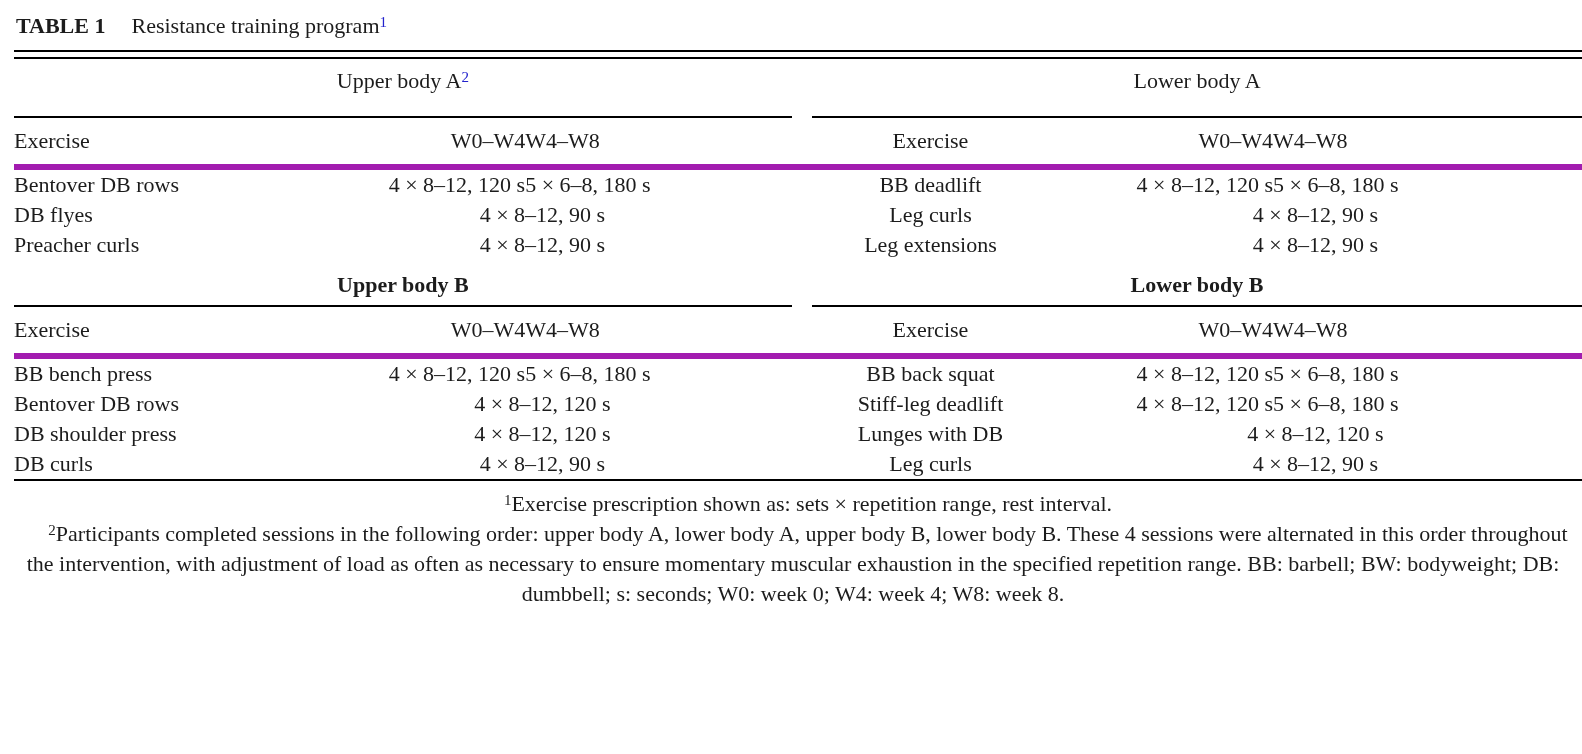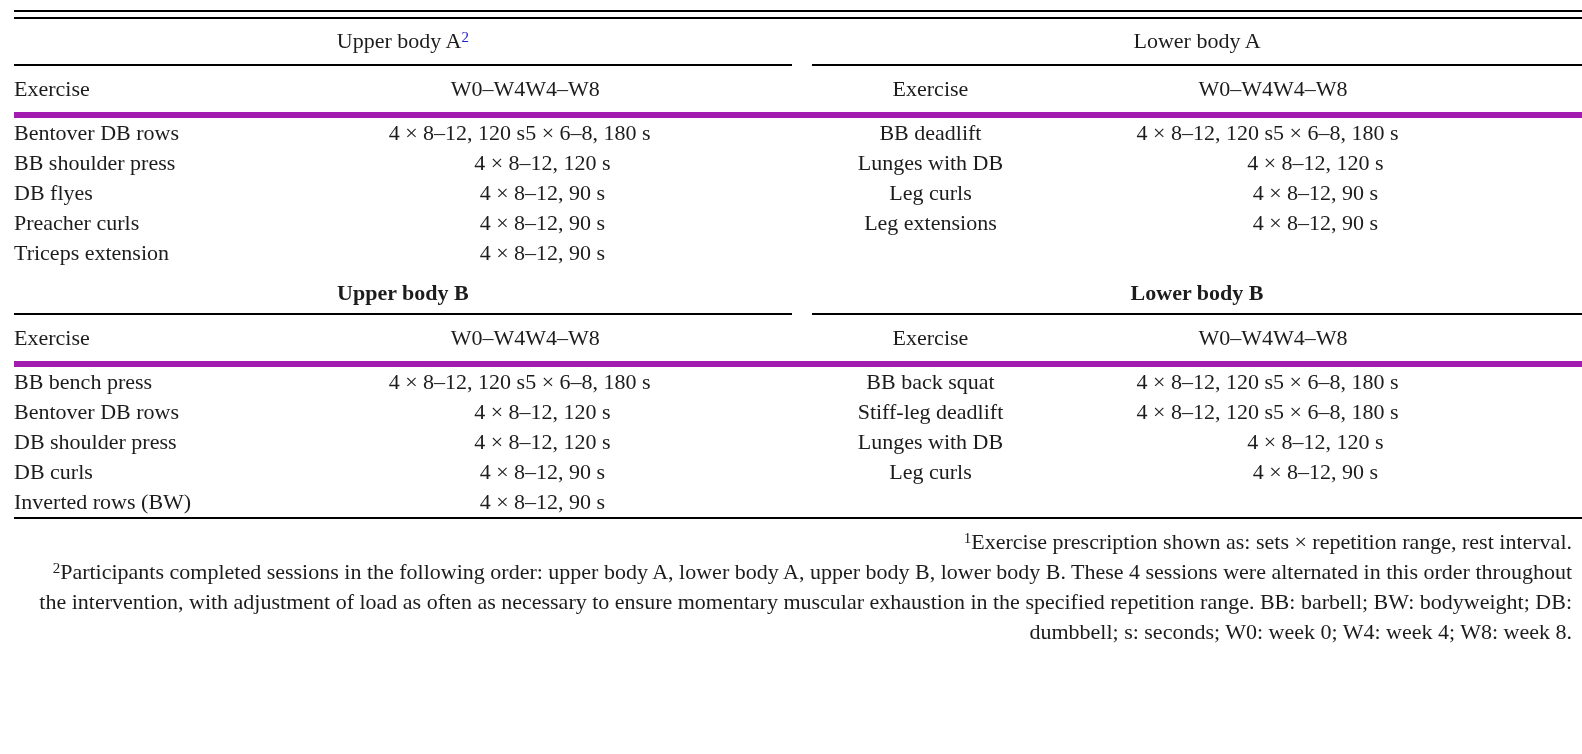--- a/index.html
+++ b/index.html
@@ -18,44 +18,47 @@
   sup.plain{font-size:15px;vertical-align:6px;line-height:0;}
   
   .double-rule{height:5px;border-top:2px solid #000;border-bottom:2px solid #000;margin-top:10px;}
   
   table.prog{
     width:1568px;border-collapse:collapse;table-layout:fixed;
     border-bottom:2px solid #000;
   }
   td{padding:0;vertical-align:middle;overflow:hidden;white-space:nowrap;}
   
-  tr.group-row td{padding:7px 0 8px;line-height:30px;text-align:center;}
+  tr.group-row td{padding:7px 0 20px;line-height:30px;text-align:center;}
   tr.group-row td.ruled{border-bottom:2px solid #000;}
   tr.group-row.second td{padding:10px 0 5px;}
   .group-bold{font-weight:bold;margin-top:27px;}
   
   tr.colhead-row td{border-bottom:6px solid #a21caf;padding:9px 0;line-height:28px;}
   
   tr.data-row td{line-height:26px;padding:2px 0;}
   
   td.c-ex-l{text-align:left;padding-left:2px;}
   td.c-w0{text-align:right;padding-left:6px;}
   td.c-w4{text-align:left;padding-left:12px;}
   td.c-ex-r{text-align:center;}
   td.c-span-l{text-align:center;}
   td.c-span-r{text-align:center;padding-right:42px;}
   
   .footnotes{margin-top:8px;padding-right:10px;}
-  .footnotes p{margin:0;line-height:30px;text-indent:30px;text-align:right;}
+  .footnotes p{margin:0;line-height:30px;text-indent:30px;text-align:center;}
 </style>
 </head>
 <body>
 
 <div class="page">
 
+  <div class="title-row">
+    <span class="title-label">TABLE 1</span><span class="title-caption">Resistance training program</span><sup class="link">1</sup>
+  </div>
 
   <div class="double-rule"></div>
 
   <table class="prog">
     <colgroup>
       <col style="width:17.8%">
         <col style="width:14.8%">
         <col style="width:17.0%">
       <col style="width:1.3%">
       <col style="width:15.1%">
@@ -80,45 +83,32 @@
         <tr class="data-row">
           <td class="c-ex-l">Bentover DB rows</td>
           <td class="c-w0">4 × 8–12, 120 s</td>
           <td class="c-w4">5 × 6–8, 180 s</td>
           <td></td>
           <td class="c-ex-r">BB deadlift</td>
           <td class="c-w0">4 × 8–12, 120 s</td>
           <td class="c-w4">5 × 6–8, 180 s</td>
         </tr>
         <tr class="data-row">
-          <td class="c-ex-l">BB shoulder press</td>
-          <td class="c-span-l" colspan="2">4 × 8–12, 120 s</td>
-          <td></td>
-          <td class="c-ex-r">Lunges with DB</td>
-          <td class="c-span-r" colspan="2">4 × 8–12, 120 s</td>
-        </tr>
-        <tr class="data-row">
           <td class="c-ex-l">DB flyes</td>
           <td class="c-span-l" colspan="2">4 × 8–12, 90 s</td>
           <td></td>
           <td class="c-ex-r">Leg curls</td>
           <td class="c-span-r" colspan="2">4 × 8–12, 90 s</td>
         </tr>
         <tr class="data-row">
           <td class="c-ex-l">Preacher curls</td>
           <td class="c-span-l" colspan="2">4 × 8–12, 90 s</td>
           <td></td>
           <td class="c-ex-r">Leg extensions</td>
           <td class="c-span-r" colspan="2">4 × 8–12, 90 s</td>
-        </tr>
-        <tr class="data-row">
-          <td class="c-ex-l">Triceps extension</td>
-          <td class="c-span-l" colspan="2">4 × 8–12, 90 s</td>
-          <td></td>
-          <td colspan="3"></td>
         </tr>
         <tr class="group-row second">
           <td class="ruled" colspan="3"><span class="group-bold">Upper body B</span></td>
           <td></td>
           <td class="ruled" colspan="3"><span class="group-bold">Lower body B</span></td>
         </tr>
         <tr class="colhead-row">
           <td class="c-ex-l">Exercise</td>
           <td class="c-w0">W0–W4</td>
           <td class="c-w4">W4–W8</td>
@@ -151,26 +141,20 @@
           <td class="c-ex-r">Lunges with DB</td>
           <td class="c-span-r" colspan="2">4 × 8–12, 120 s</td>
         </tr>
         <tr class="data-row">
           <td class="c-ex-l">DB curls</td>
           <td class="c-span-l" colspan="2">4 × 8–12, 90 s</td>
           <td></td>
           <td class="c-ex-r">Leg curls</td>
           <td class="c-span-r" colspan="2">4 × 8–12, 90 s</td>
         </tr>
-        <tr class="data-row">
-          <td class="c-ex-l">Inverted rows (BW)</td>
-          <td class="c-span-l" colspan="2">4 × 8–12, 90 s</td>
-          <td></td>
-          <td colspan="3"></td>
-        </tr>
       </tbody>
   </table>
 
   <div class="footnotes">
     <p><sup class="plain">1</sup><span>Exercise prescription shown as: sets × repetition range, rest interval.</span></p>
     <p style="white-space:normal;"><sup class="plain">2</sup><span>Participants completed sessions in the following order: upper body A, lower body A, upper body B, lower body B. These 4 sessions were alternated in this order throughout the intervention, with adjustment of load as often as necessary to ensure momentary muscular exhaustion in the specified repetition range. BB: barbell; BW: bodyweight; DB: dumbbell; s: seconds; W0: week 0; W4: week 4; W8: week 8.</span></p>
   </div>
 
 </div>
 

